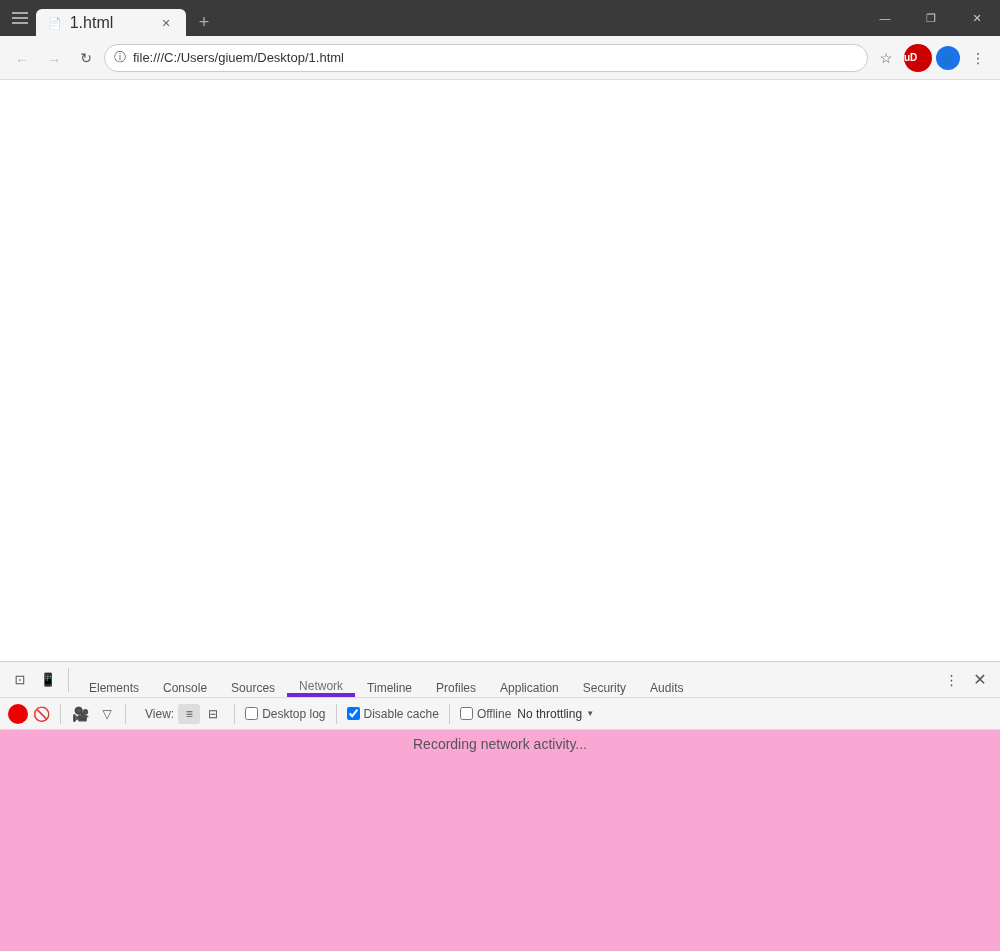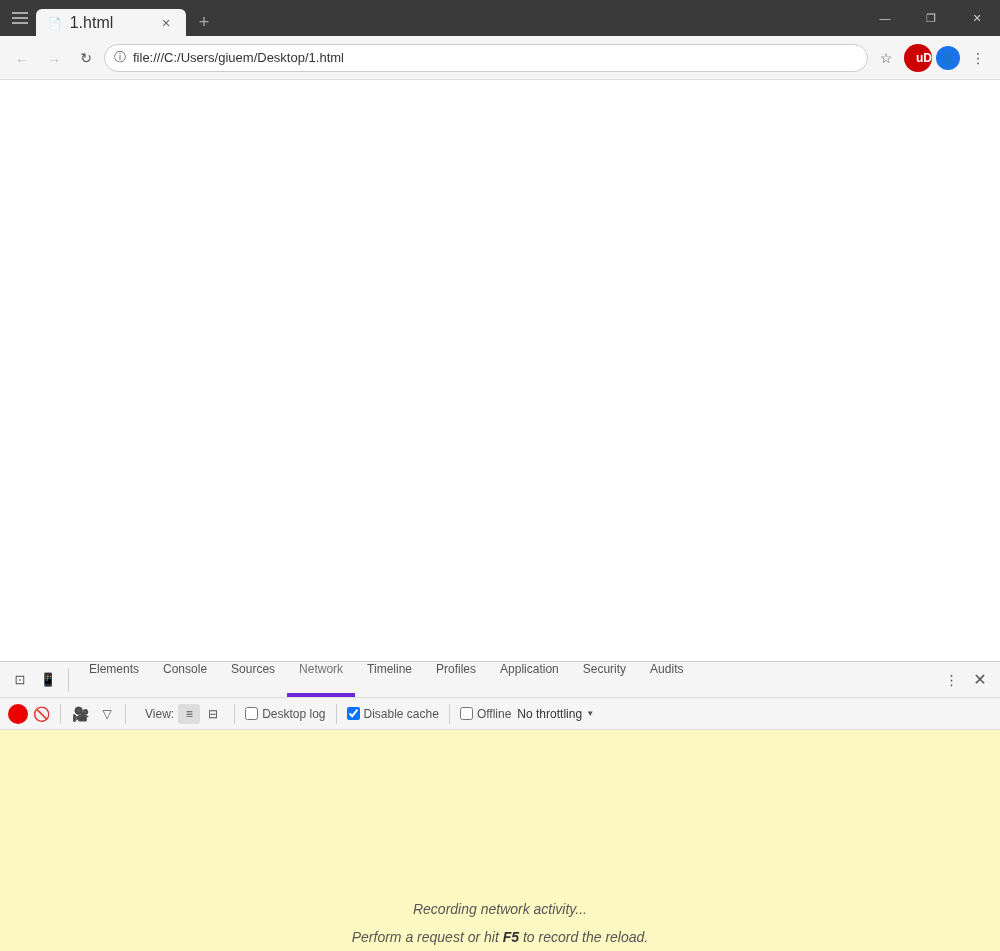--- a/index.html
+++ b/index.html
@@ -171,23 +171,23 @@
       font-size: 14px;
       color: #555;
     }
     .ublock-btn {
       width: 28px;
       height: 28px;
       border-radius: 50%;
       background: #c00;
       display: flex;
       align-items: center;
-      justify-content: flex-end;
-      cursor: pointer;
-      font-size: 12px;
+      justify-content: flex-start;
+      cursor: pointer;
+      font-size: 10px;
       font-weight: bold;
       color: #fff;
     }
     .profile-circle {
       width: 24px;
       height: 24px;
       border-radius: 50%;
       background: #1a73e8;
       display: flex;
       align-items: center;
@@ -242,21 +242,21 @@
     .devtools-tab-items {
       display: flex;
       align-items: center;
       flex: 1;
       height: 100%;
     }
     .devtools-tab-item {
       padding: 0 12px;
       height: 100%;
       display: flex;
-      align-items: flex-start;
+      align-items: flex-end;
       font-size: 12px;
       color: #555;
       cursor: pointer;
       border-bottom: 2px solid transparent;
       position: relative;
     }
     .devtools-tab-item.active {
       color: #737373;
       border-bottom: 4px solid #6d28d9;
     }
@@ -401,23 +401,22 @@
       font-size: 8px;
       color: #555;
     }
 
     
     .network-content {
       flex: 1;
       display: flex;
       flex-direction: column;
       align-items: center;
-      justify-content: flex-end;
-      background: #fef9c3;
-      font-style: italic;
+      justify-content: flex-start;
+      background: #f9a8d4;
     }
     .network-empty-text {
       font-size: 14px;
       color: #555;
       text-align: center;
       line-height: 2;
     }
     .network-empty-text strong {
       font-weight: 700;
       color: #333;
@@ -583,18 +582,15 @@
         <option>Offline</option>
         <option>Custom</option>
       </select>
       <span class="throttle-arrow">▼</span>
     </div>
   </div>
 
   <div class="network-content">
     <div class="network-empty-text">
       <div>Recording network activity...</div>
-      <div>
-        <span>Perform a request or hit </span><strong>F5</strong><span> to record the reload.</span>
-      </div>
     </div>
   </div>
 </div>
 
 </body></html>

